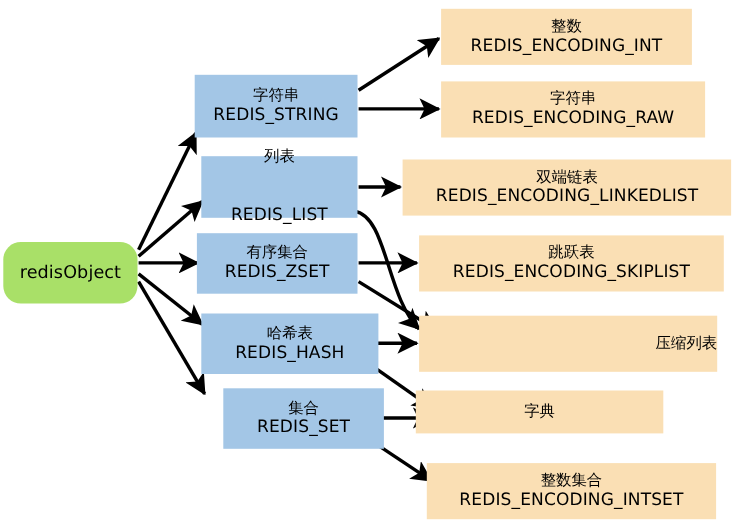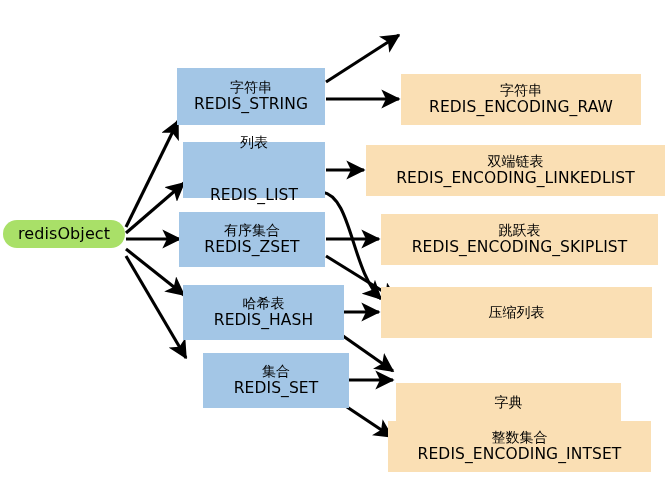--- a/index.html
+++ b/index.html
@@ -88,21 +88,21 @@
       <path d="M 326 256 L 397 300"></path>
 
       <path d="M 326 312 L 379 312"></path>
       <path d="M 326 324 L 393 371"></path>
 
       <path d="M 326 380 L 393 380"></path>
       <path d="M 326 393 L 392 437"></path>
     </g>
   </svg>
 
-  <div class="node node-root" style="left:3px; top:220px; width:122px; height:28px;border-radius:16px;">
+  <div class="node node-root" style="left:3px; top:220px; width:122px; height:56px;border-radius:16px;">
     <span class="code">redisObject</span>
   </div>
 
   <div class="node node-type" style="left:177px; top:68px; width:148px; height:57px;">
     <span class="cn">字符串</span>
     <span class="code">REDIS_STRING</span>
   </div>
 
   <div class="node node-type" style="left:183px; top:142px; width:142px; height:56px;gap:36px;">
     <span class="cn">列表</span>
@@ -117,41 +117,45 @@
   <div class="node node-type" style="left:183px; top:285px; width:161px; height:55px;">
     <span class="cn">哈希表</span>
     <span class="code">REDIS_HASH</span>
   </div>
 
   <div class="node node-type" style="left:203px; top:353px; width:146px; height:55px;">
     <span class="cn">集合</span>
     <span class="code">REDIS_SET</span>
   </div>
 
+  <div class="node node-enc" style="left:401px; top:8px; width:228px; height:51px;">
+    <span class="cn">整数</span>
+    <span class="code">REDIS_ENCODING_INT</span>
+  </div>
 
   <div class="node node-enc" style="left:401px; top:74px; width:240px; height:51px;">
     <span class="cn">字符串</span>
     <span class="code">REDIS_ENCODING_RAW</span>
   </div>
 
   <div class="node node-enc" style="left:366px; top:145px; width:299px; height:51px;">
     <span class="cn">双端链表</span>
     <span class="code">REDIS_ENCODING_LINKEDLIST</span>
   </div>
 
   <div class="node node-enc" style="left:381px; top:214px; width:277px; height:51px;">
     <span class="cn">跳跃表</span>
     <span class="code">REDIS_ENCODING_SKIPLIST</span>
   </div>
 
-  <div class="node node-enc" style="left:381px; top:287px; width:271px; height:51px;">
+  <div class="node node-enc" style="left:381px; top:287px; width:271px; height:51px;align-items:flex-end;">
     <span class="cn">压缩列表</span>
   </div>
 
-  <div class="node node-enc" style="left:396px; top:355px; width:225px; height:39px;margin-top:28px;">
+  <div class="node node-enc" style="left:378px; top:355px; width:225px; height:39px;">
     <span class="cn">字典</span>
   </div>
 
   <div class="node node-enc" style="left:388px; top:421px; width:263px; height:51px;">
     <span class="cn">整数集合</span>
     <span class="code">REDIS_ENCODING_INTSET</span>
   </div>
 
 </div>
 

